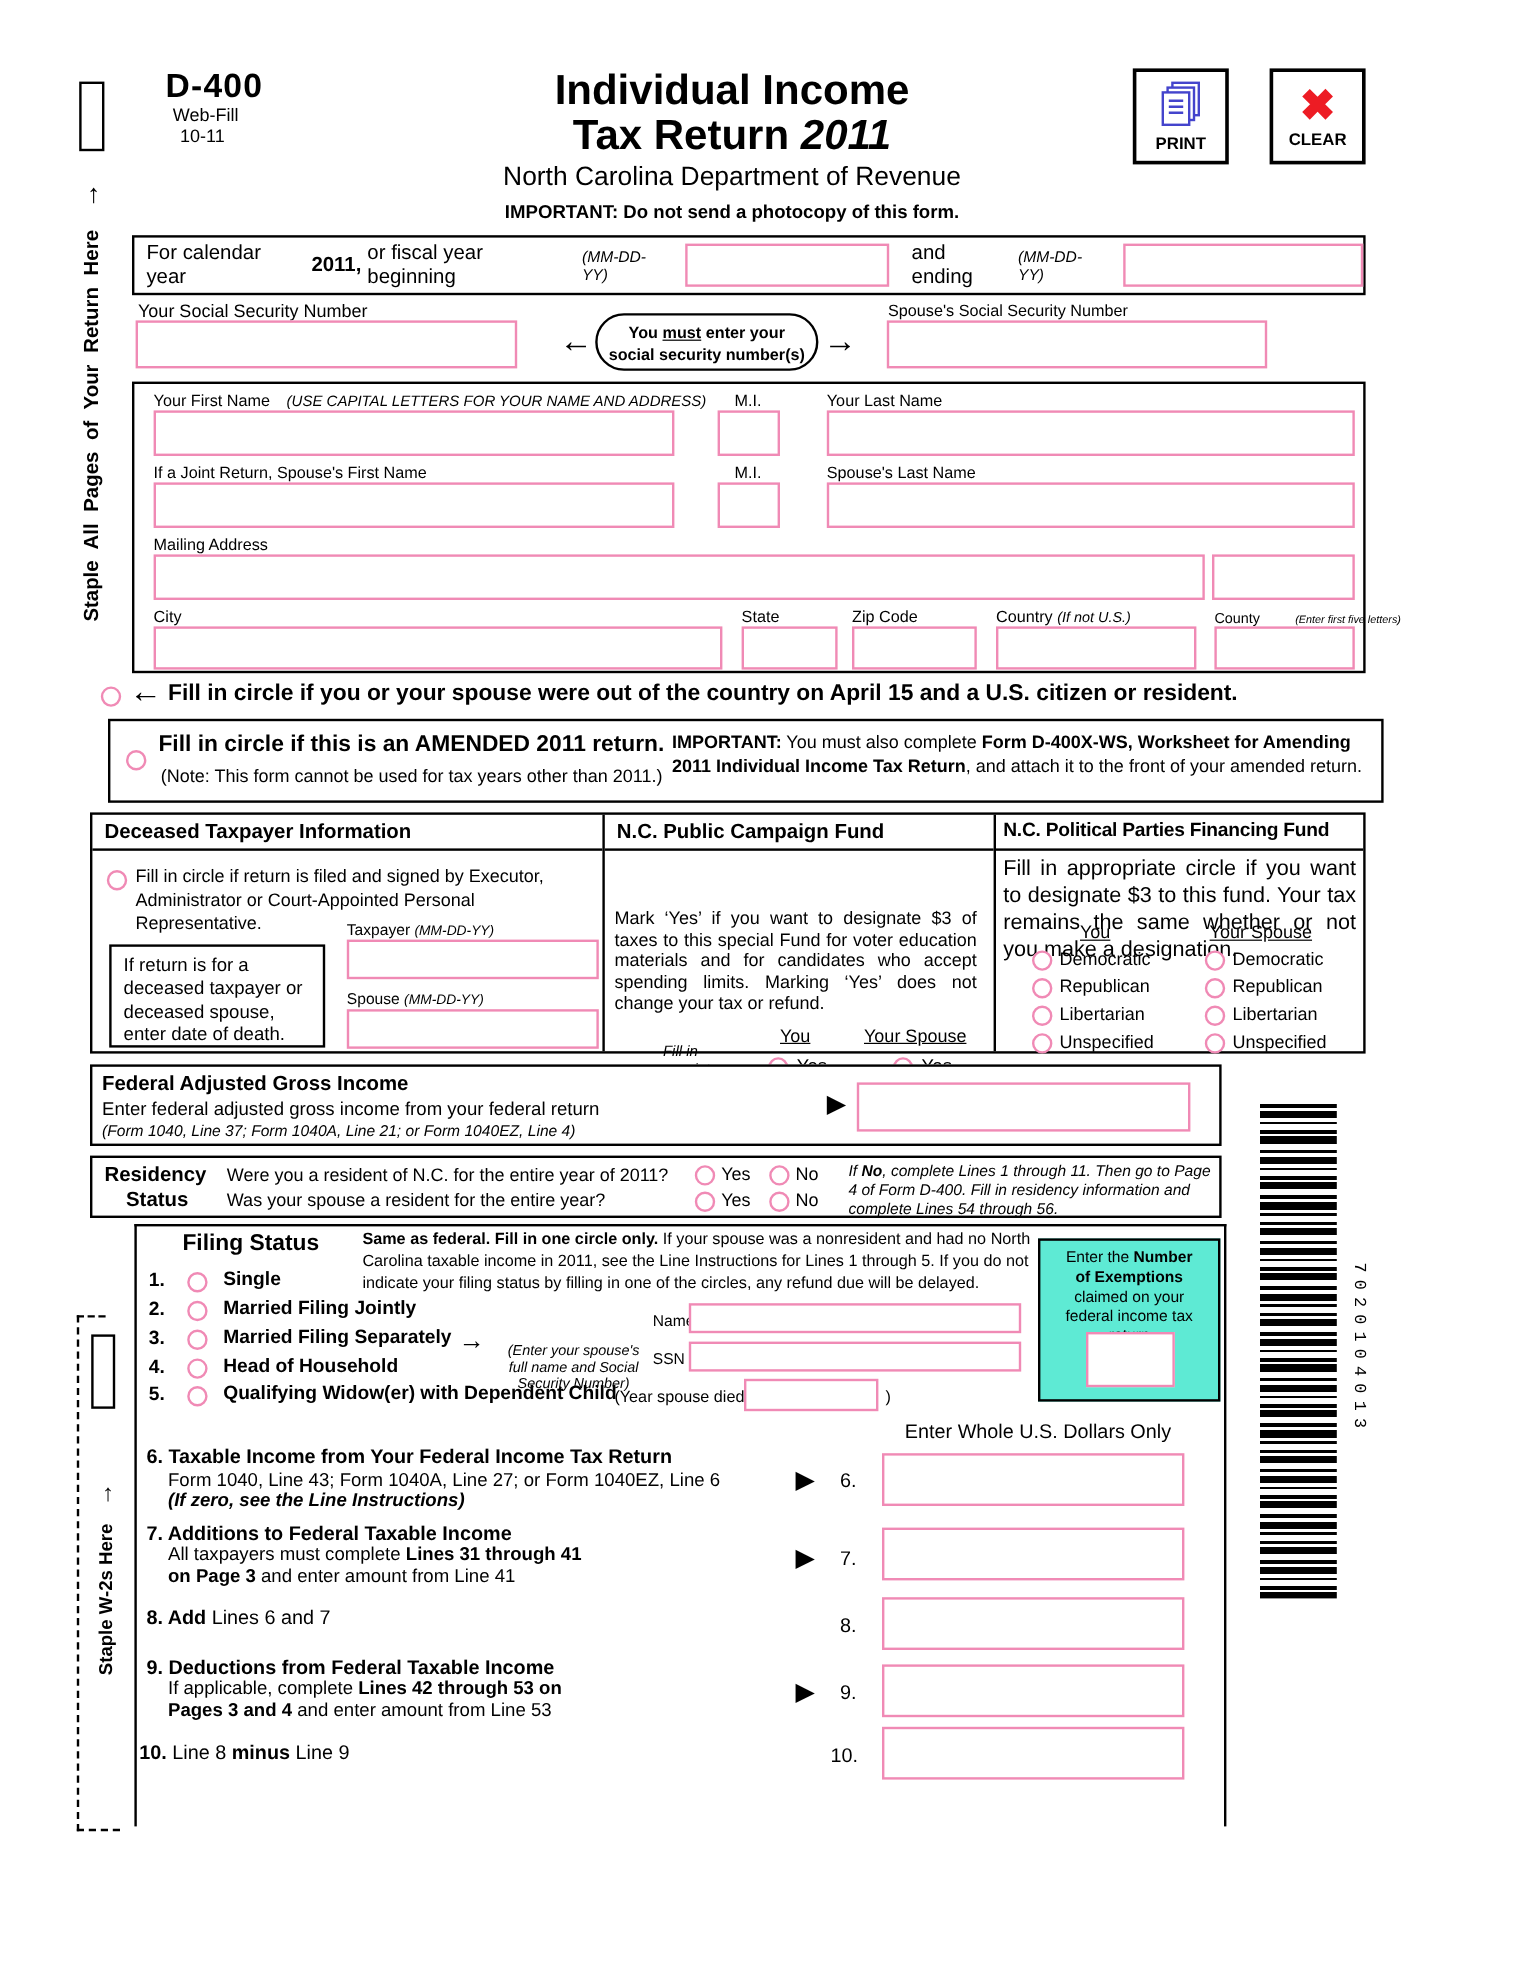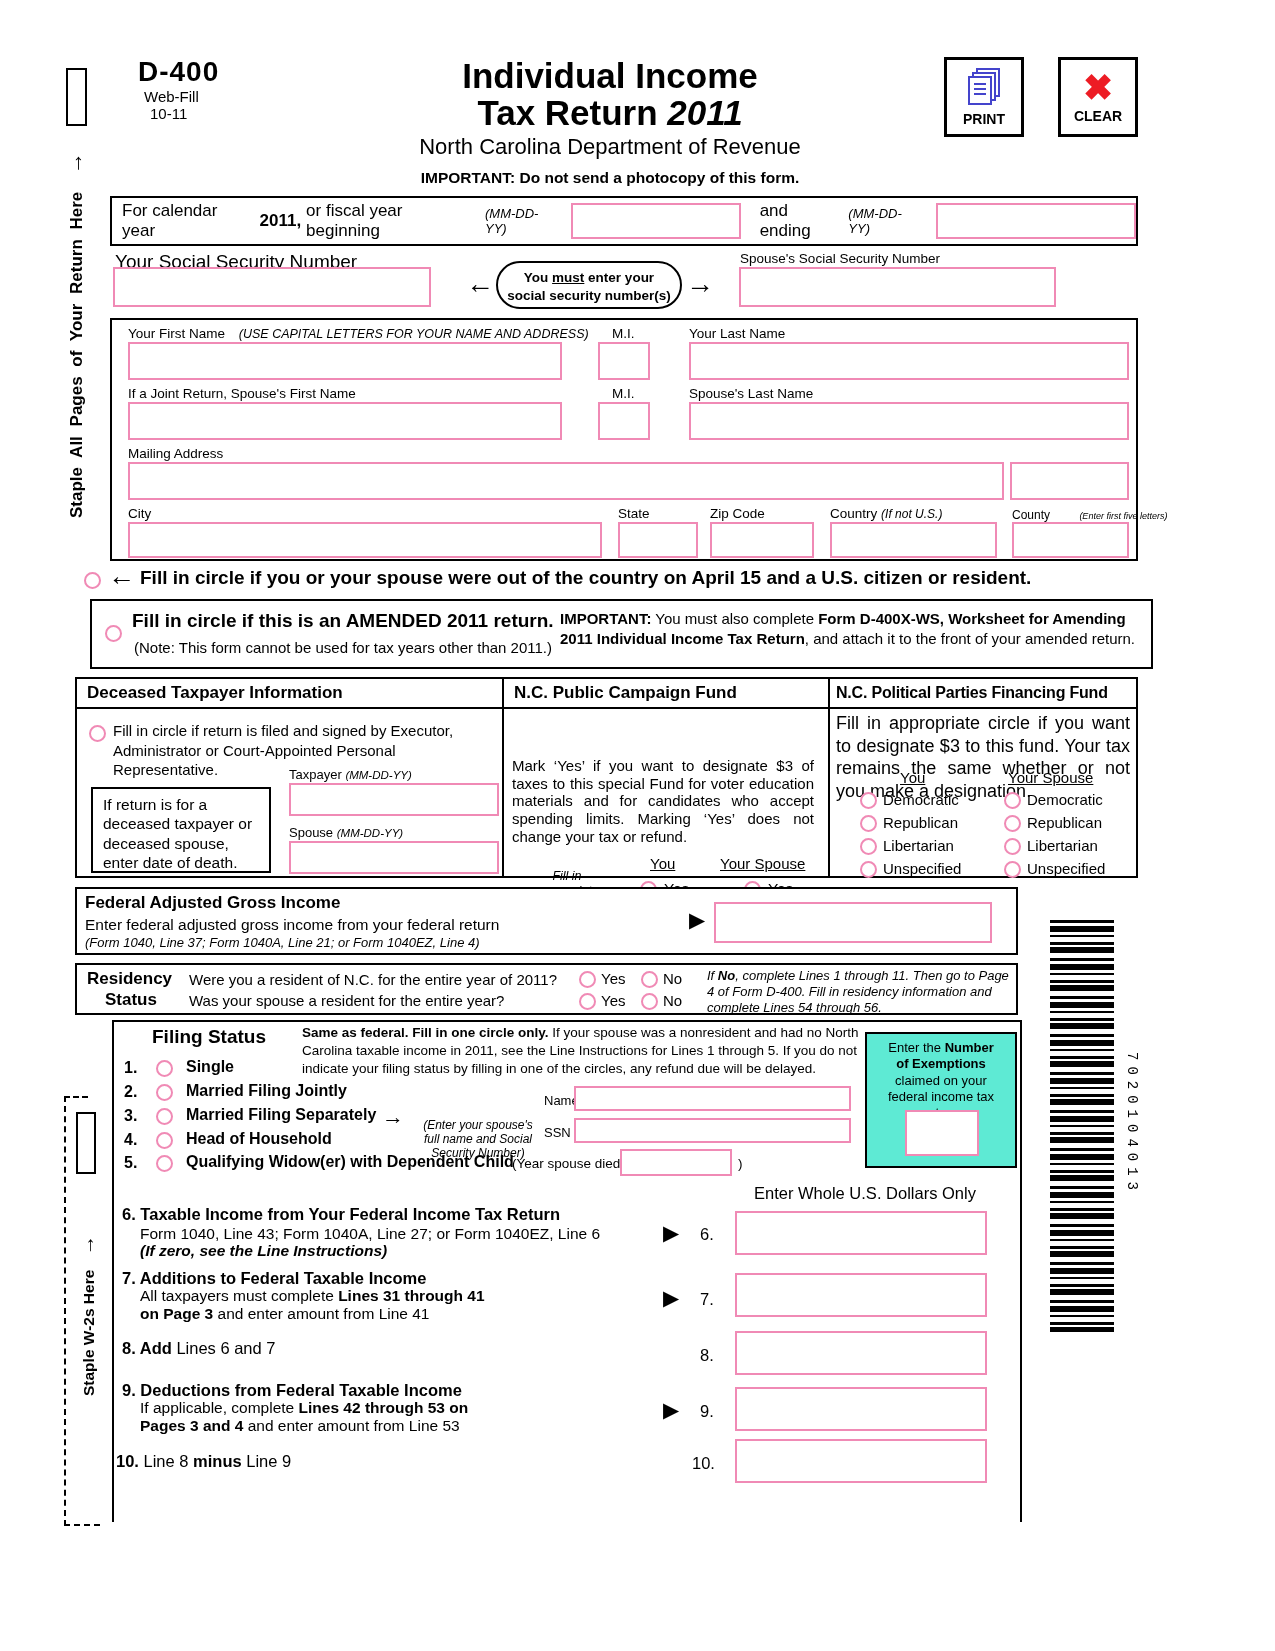--- a/index.html
+++ b/index.html
@@ -76,21 +76,21 @@
       <span class="b">2011,</span>
       <span>or fiscal year beginning</span>
       <span class="i" style="font-size:13px;">(MM-DD-YY)</span>
       <input type="text" class="pink-inline" style="width: 170px; height: 36px; margin-left: 6px;">
       <span style="margin-left:14px;">and ending</span>
       <span class="i" style="font-size:13px;">(MM-DD-YY)</span>
       <input type="text" class="pink-inline" style="width: 200px; height: 36px; margin-left: 8px;">
     </div>
   </div>
 
-  <div class="abs" style="left:115px;top:251px;font-size:19px;">Your Social Security Number</div>
+  <div class="abs" style="left:115px;top:251px;font-size:15px;">Your Social Security Number</div>
   <input type="text" class="pink-input" style="left: 113px; top: 267px; width: 318px; height: 40px;">
   <div class="abs" style="left:466px;top:268px;font-size:28px;font-weight:bold;">←</div>
   <div class="abs" style="left:496px;top:261px;width:186px;height:48px;border:2.5px solid #000;border-radius:24px;text-align:center;font-size:13.5px;font-weight:bold;line-height:1.35;padding-top:6px;">
     <span>You </span><span class="u">must</span><span> enter your</span><br>
     <span>social security number(s)</span>
   </div>
   <div class="abs" style="left:686px;top:268px;font-size:28px;font-weight:bold;">→</div>
   <div class="abs" style="left:740px;top:251px;font-size:13.5px;">Spouse's Social Security Number</div>
   <input type="text" class="pink-input" style="left: 739px; top: 267px; width: 317px; height: 40px;">
 

